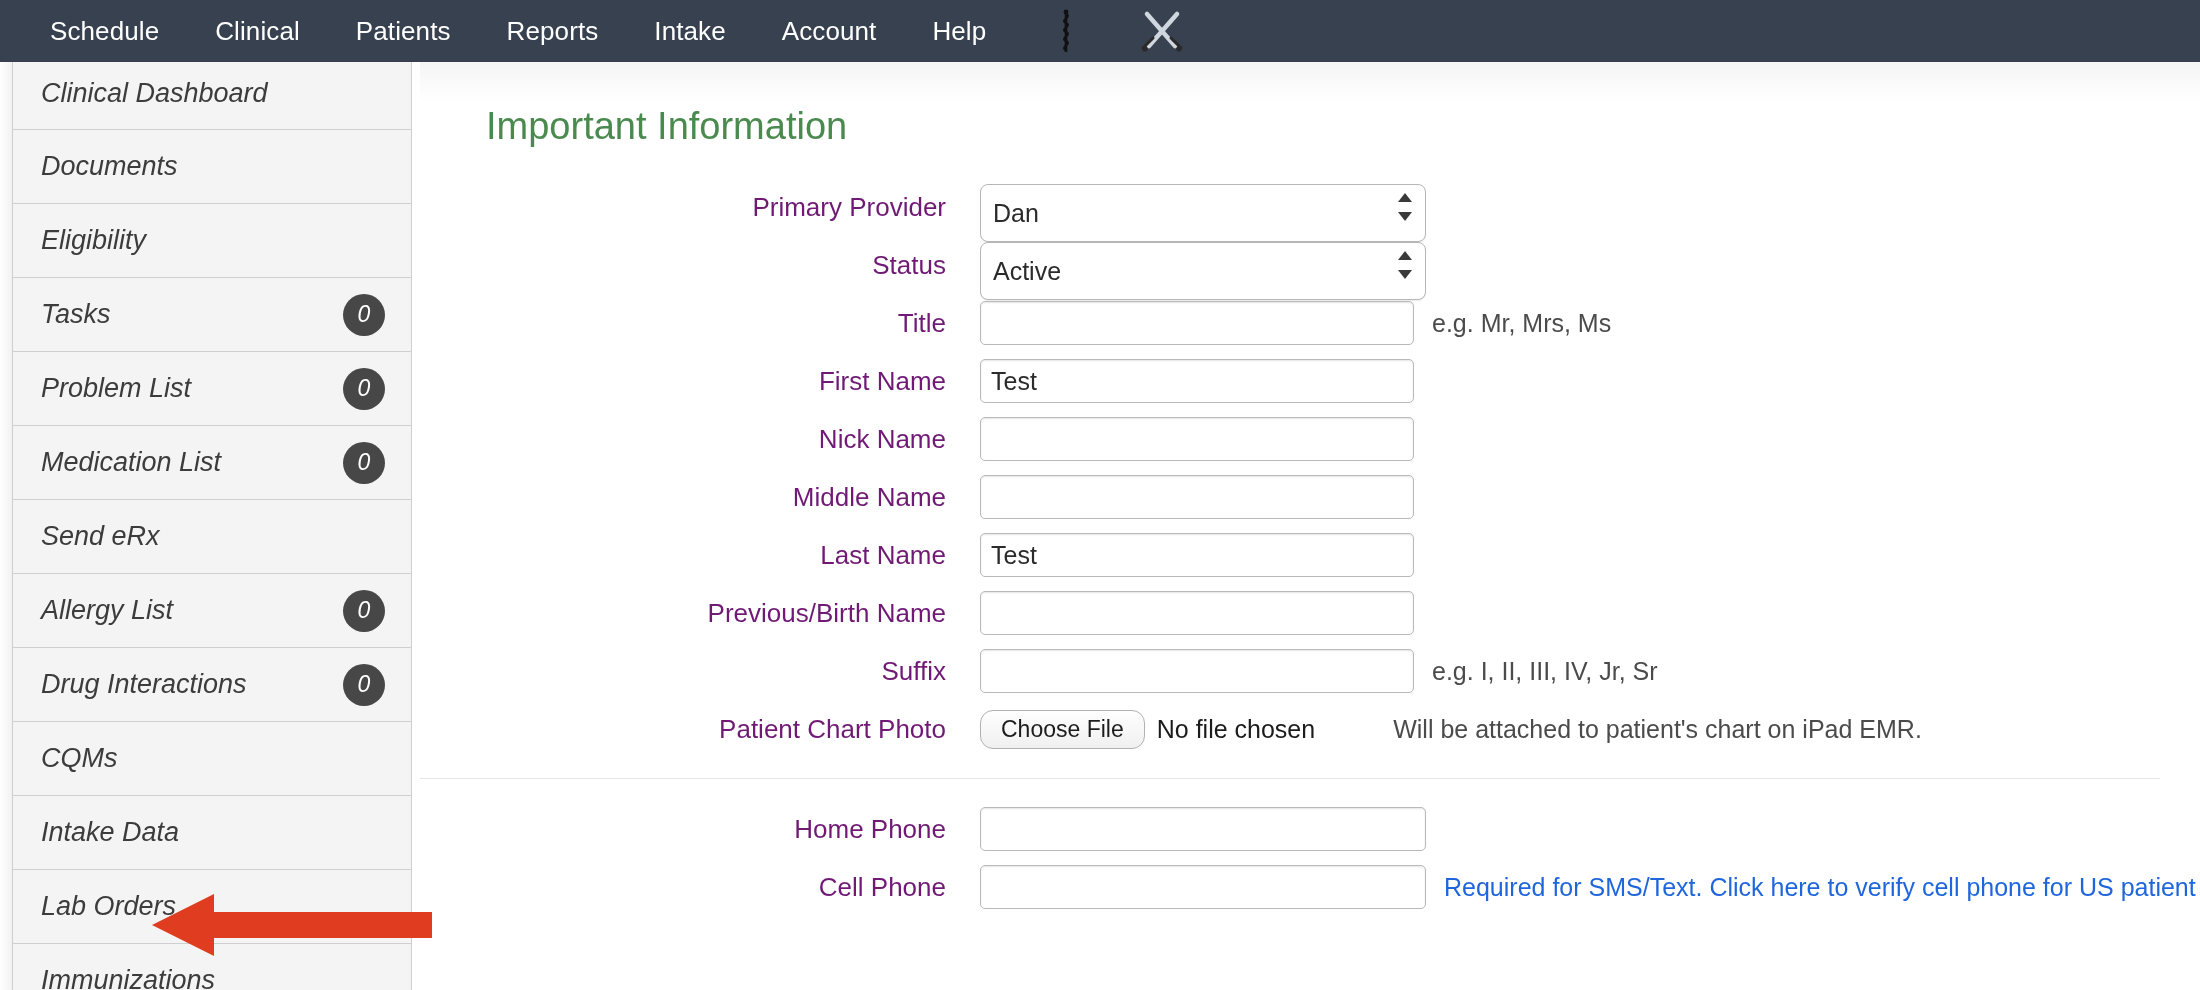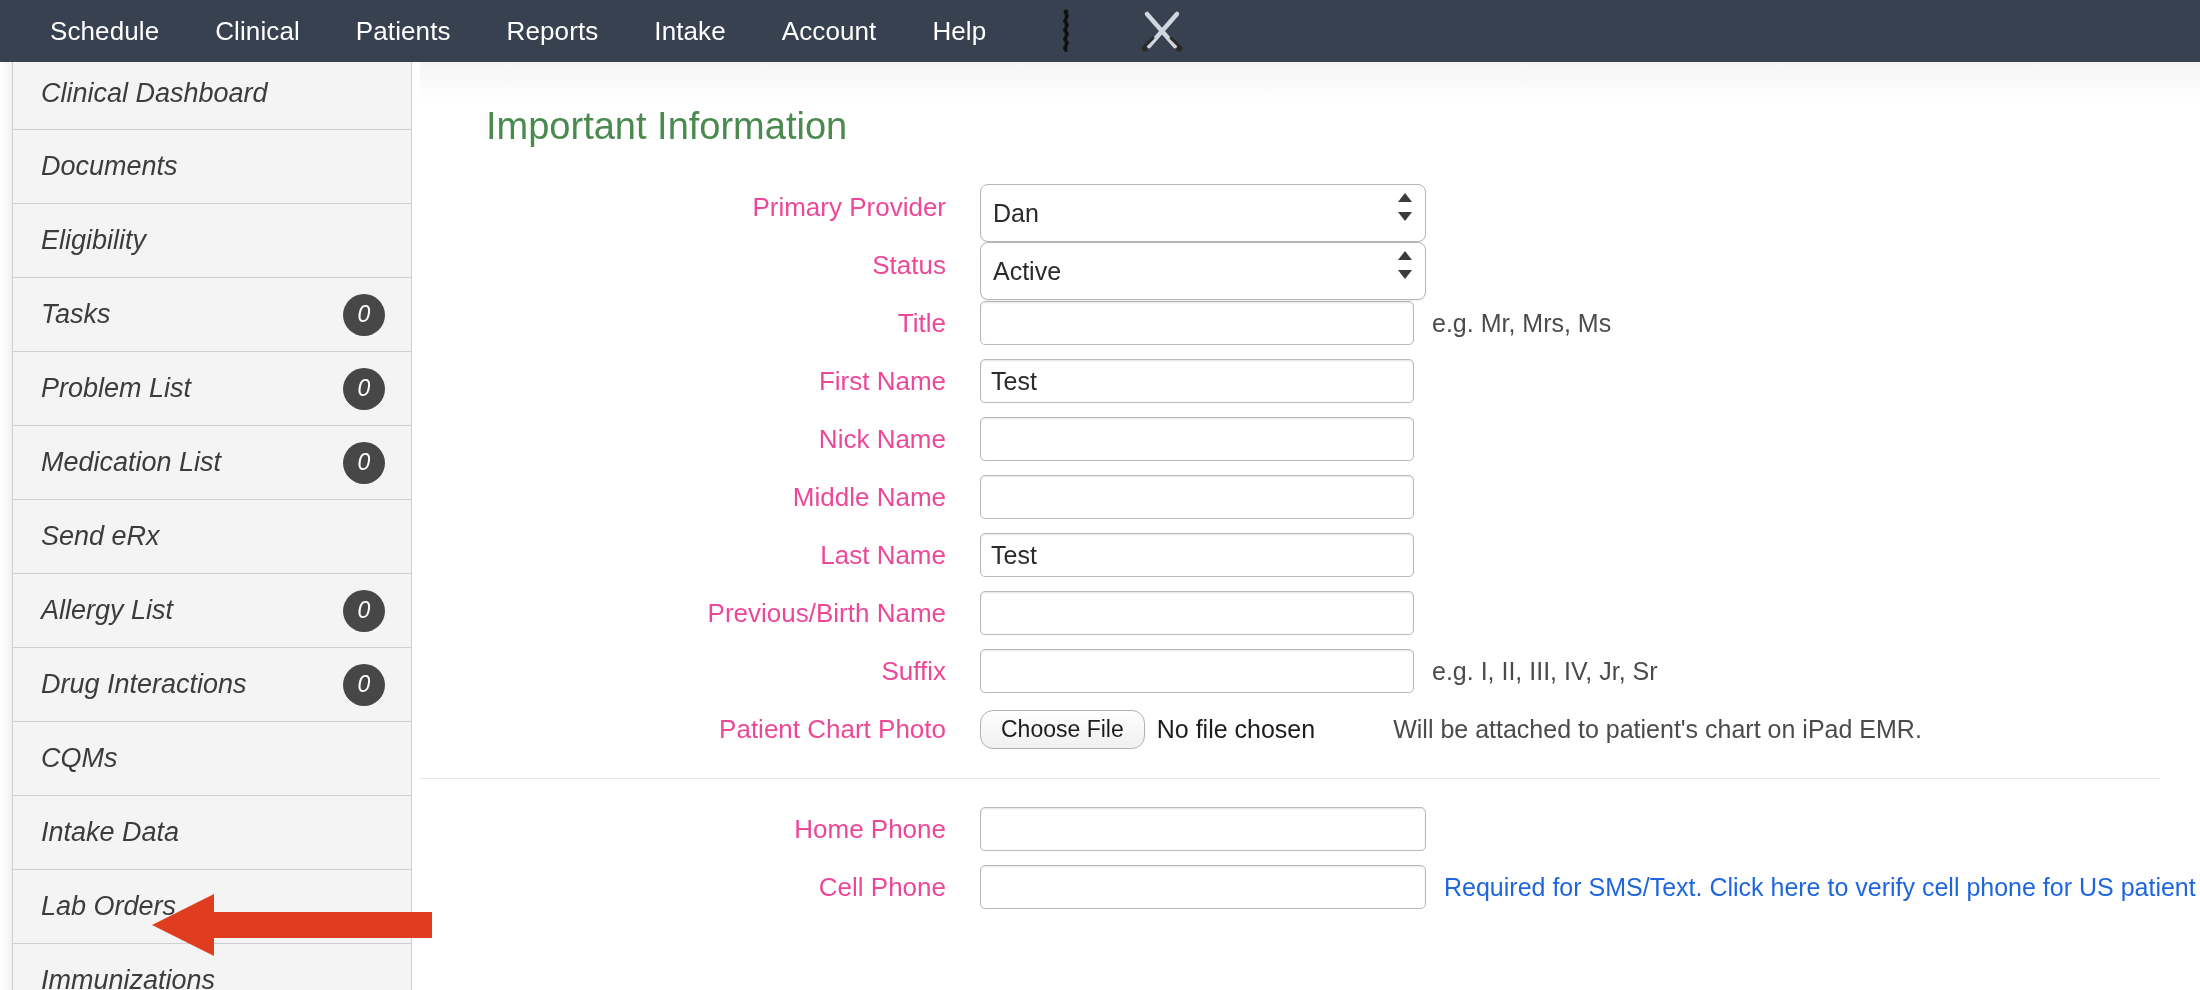--- a/index.html
+++ b/index.html
@@ -135,21 +135,21 @@
     display: flex;
     align-items: center;
     height: 58px;
     position: relative;
   }
   .flabel {
     width: 560px;
     text-align: right;
     padding-right: 34px;
     font-size: 26px;
-    color: #ec4899;
+    color: #701a75;
     white-space: nowrap;
   }
   .fctl { position: relative; display: flex; align-items: center; }
 
   input.txt {
     width: 434px; height: 44px;
     border: 1px solid #b9b9b9;
     border-radius: 5px;
     background: #ffffff;
     font-size: 25px;

